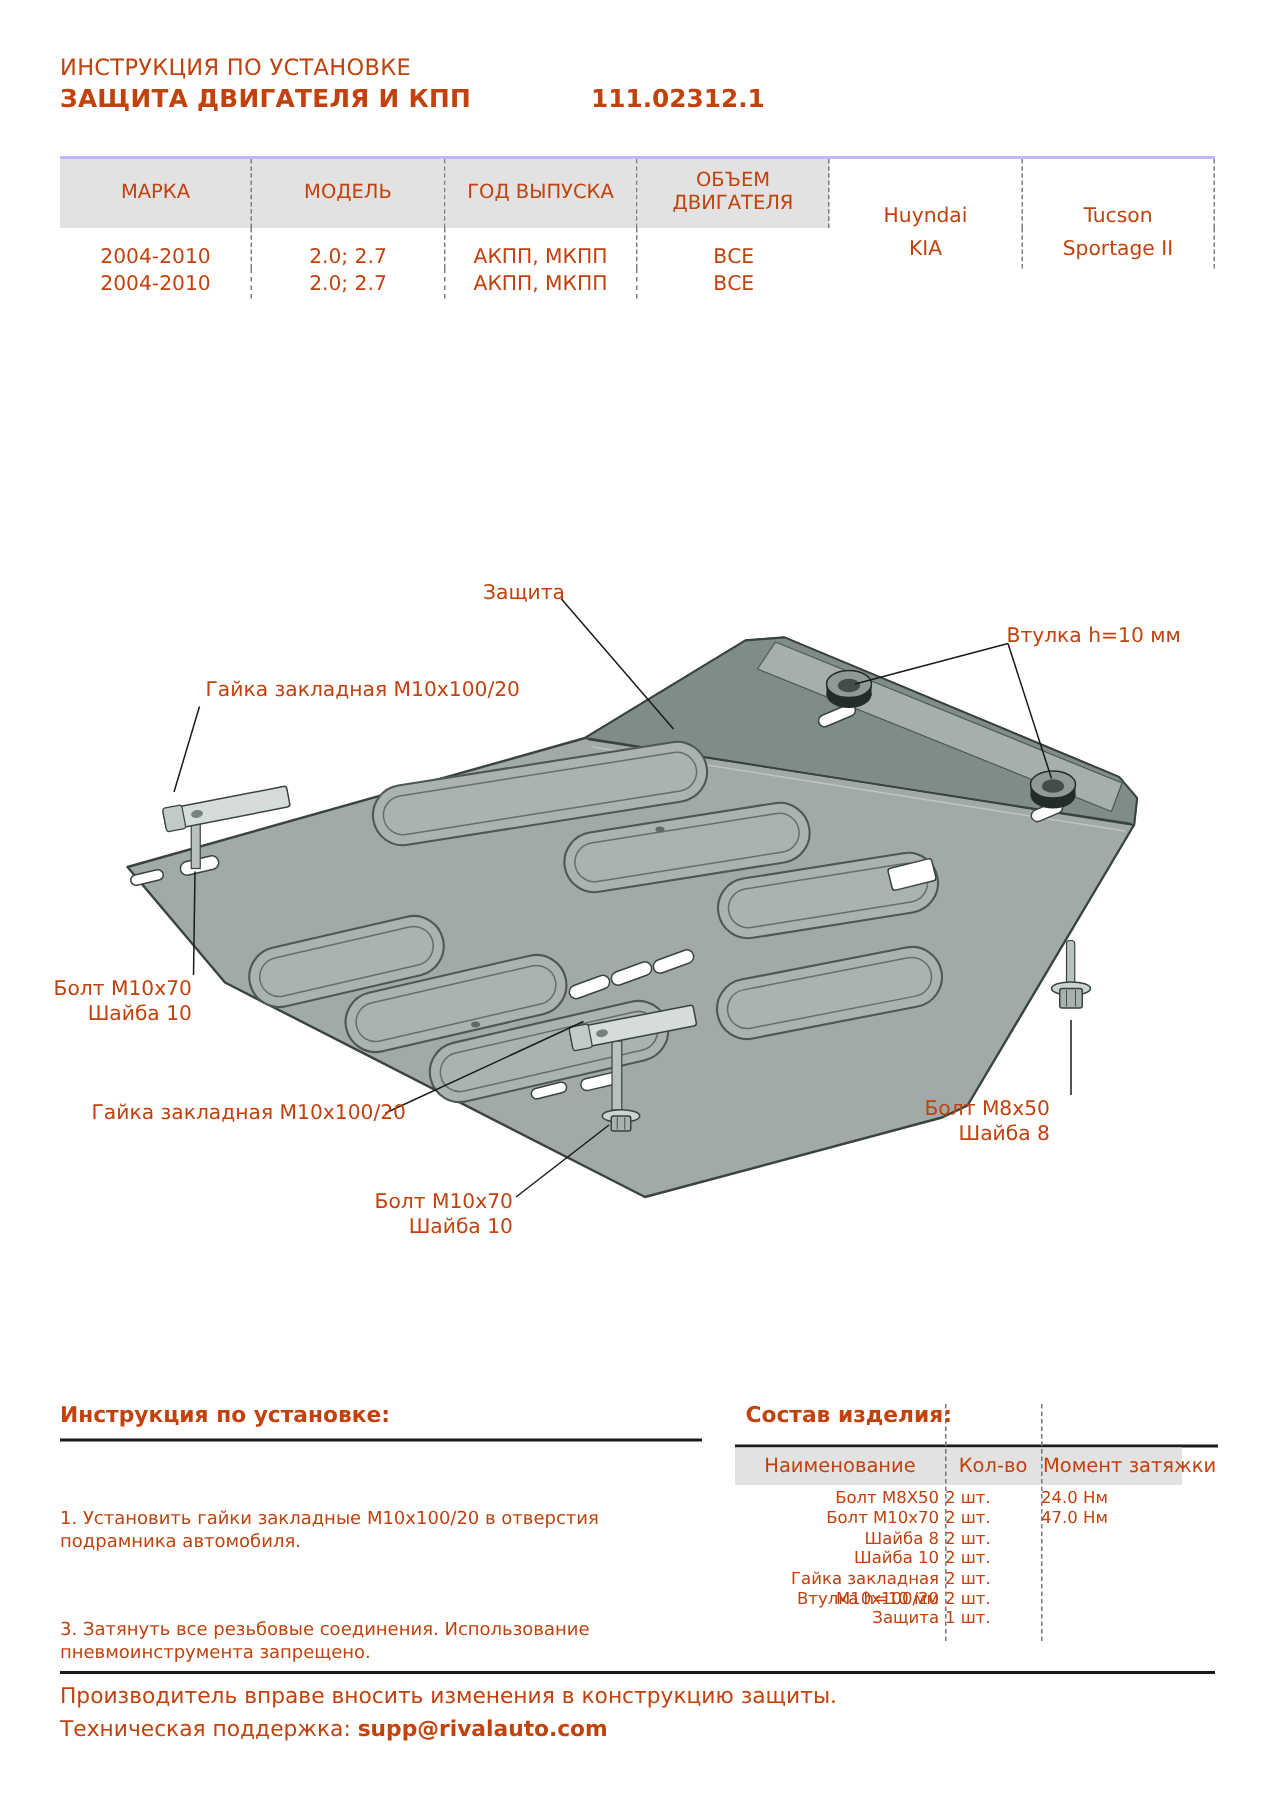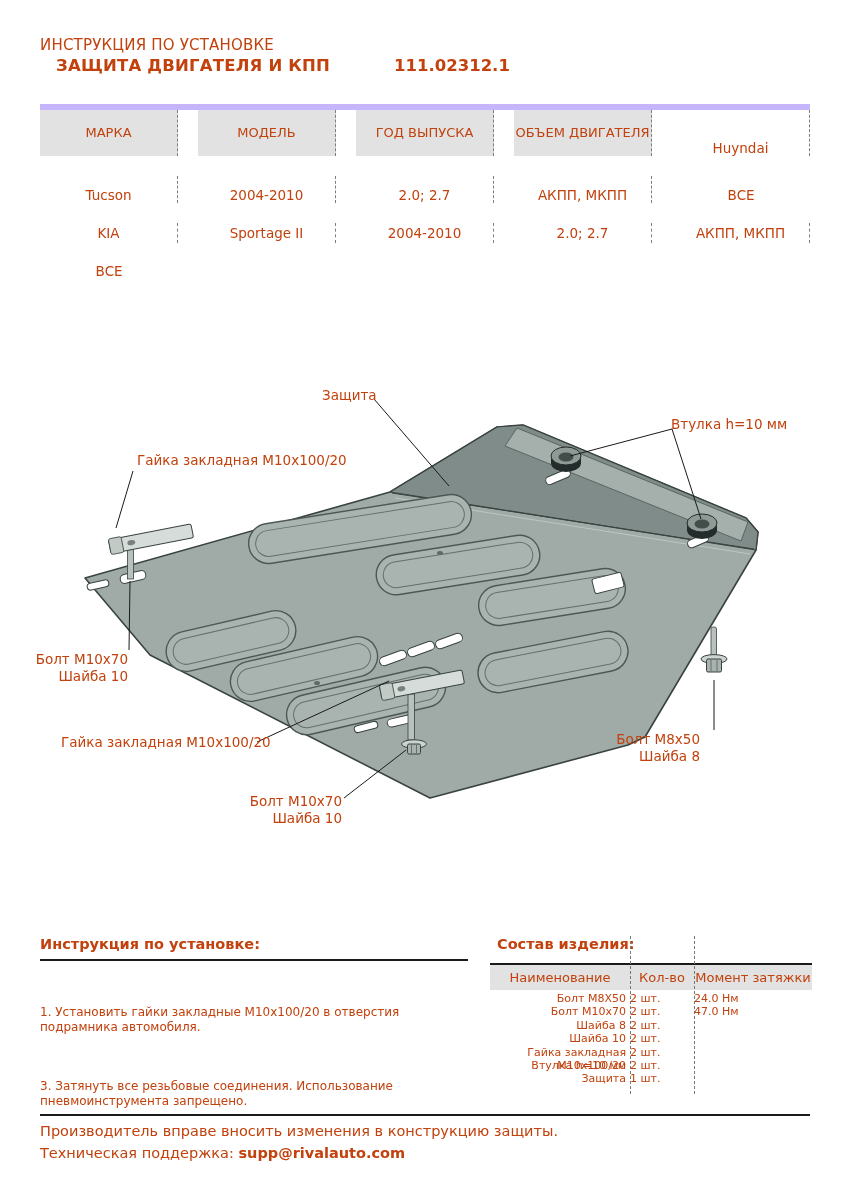--- a/index.html
+++ b/index.html
@@ -2,27 +2,27 @@
 <html><head>
 <meta charset="utf-8">
 <style>
   html,body{margin:0;padding:0;background:#888;}
   .page{position:relative;width:849px;height:1200px;background:#ffffff;margin:0 auto;
         font-family:"DejaVu Sans","Liberation Sans",sans-serif;color:#c2410c;overflow:hidden;}
   .abs{position:absolute;}
 
   
   .h1{left:40px;top:36px;font-size:15px;letter-spacing:.2px;}
-  .h2{left:56px;top:56px;font-size:16.5px;font-weight:bold;letter-spacing:.2px;}
+  .h2{left:40px;top:56px;font-size:16.5px;font-weight:bold;letter-spacing:.2px;}
   .pn{left:394px;top:56px;font-size:16.5px;font-weight:bold;}
 
   
   .vehicle-table{position:absolute;left:40px;top:104px;width:770px;
-    border-top:6px solid #c4b5fd;display:grid;
-    grid-template-columns:repeat(5,1fr);grid-template-rows:46px 27px 20px;gap:20px;}
+    border-top:2px solid #c4b5fd;display:grid;
+    grid-template-columns:repeat(6,1fr);grid-template-rows:46px 27px 20px;}
   .vcell{display:flex;justify-content:center;text-align:center;}
   .vhead{background:#e2e2e2;align-items:center;font-size:13px;line-height:1.12;}
   .vtd{font-size:13.5px;}
   .vtd.r0{align-items:flex-end;}
   .vtd.r1{align-items:center;}
   .sep{border-right:1px dashed #7d7d7d;}
 
   
   .dlabel{position:absolute;font-size:13.5px;line-height:17px;white-space:nowrap;}
   .dlabel.right{text-align:right;}
@@ -30,21 +30,21 @@
   
   .install{position:absolute;left:40px;top:936px;width:434px;}
   .install-title{font-weight:bold;font-size:14.5px;}
   .install-divider{height:2px;background:#1a1a1a;margin-top:7px;margin-bottom:8px;width:428px;}
   .step{font-size:12px;line-height:1.24;margin-top:44px;}
 
   
   .comp{position:absolute;left:490px;top:936px;width:322px;height:158px;}
   .comp-title{font-weight:bold;font-size:14.5px;padding-left:7px;}
   .comp-divider{position:absolute;left:0;top:27px;width:322px;height:2px;background:#1a1a1a;}
-  .comp-head{position:absolute;left:0;top:29px;width:322px;height:25px;background:#e2e2e2;
+  .comp-head{position:absolute;left:0;top:29px;width:298px;height:25px;background:#e2e2e2;
     display:grid;grid-template-columns:140px 64px 118px;}
   .comp-head div{display:flex;align-items:center;justify-content:center;font-size:13px;}
   .comp-rows{position:absolute;left:0;top:56px;width:322px;}
   .comp-row{display:grid;grid-template-columns:140px 64px 118px;height:13.4px;font-size:11px;line-height:13px;}
   .comp-row .c0{text-align:right;padding-right:4px;}
   .comp-row .c1,.comp-row .c2{}
   .vline{position:absolute;top:0;height:158px;width:0;border-left:1px dashed #777;}
 
   
   .footer-line{left:40px;top:1114px;width:770px;height:2px;background:#1a1a1a;}

